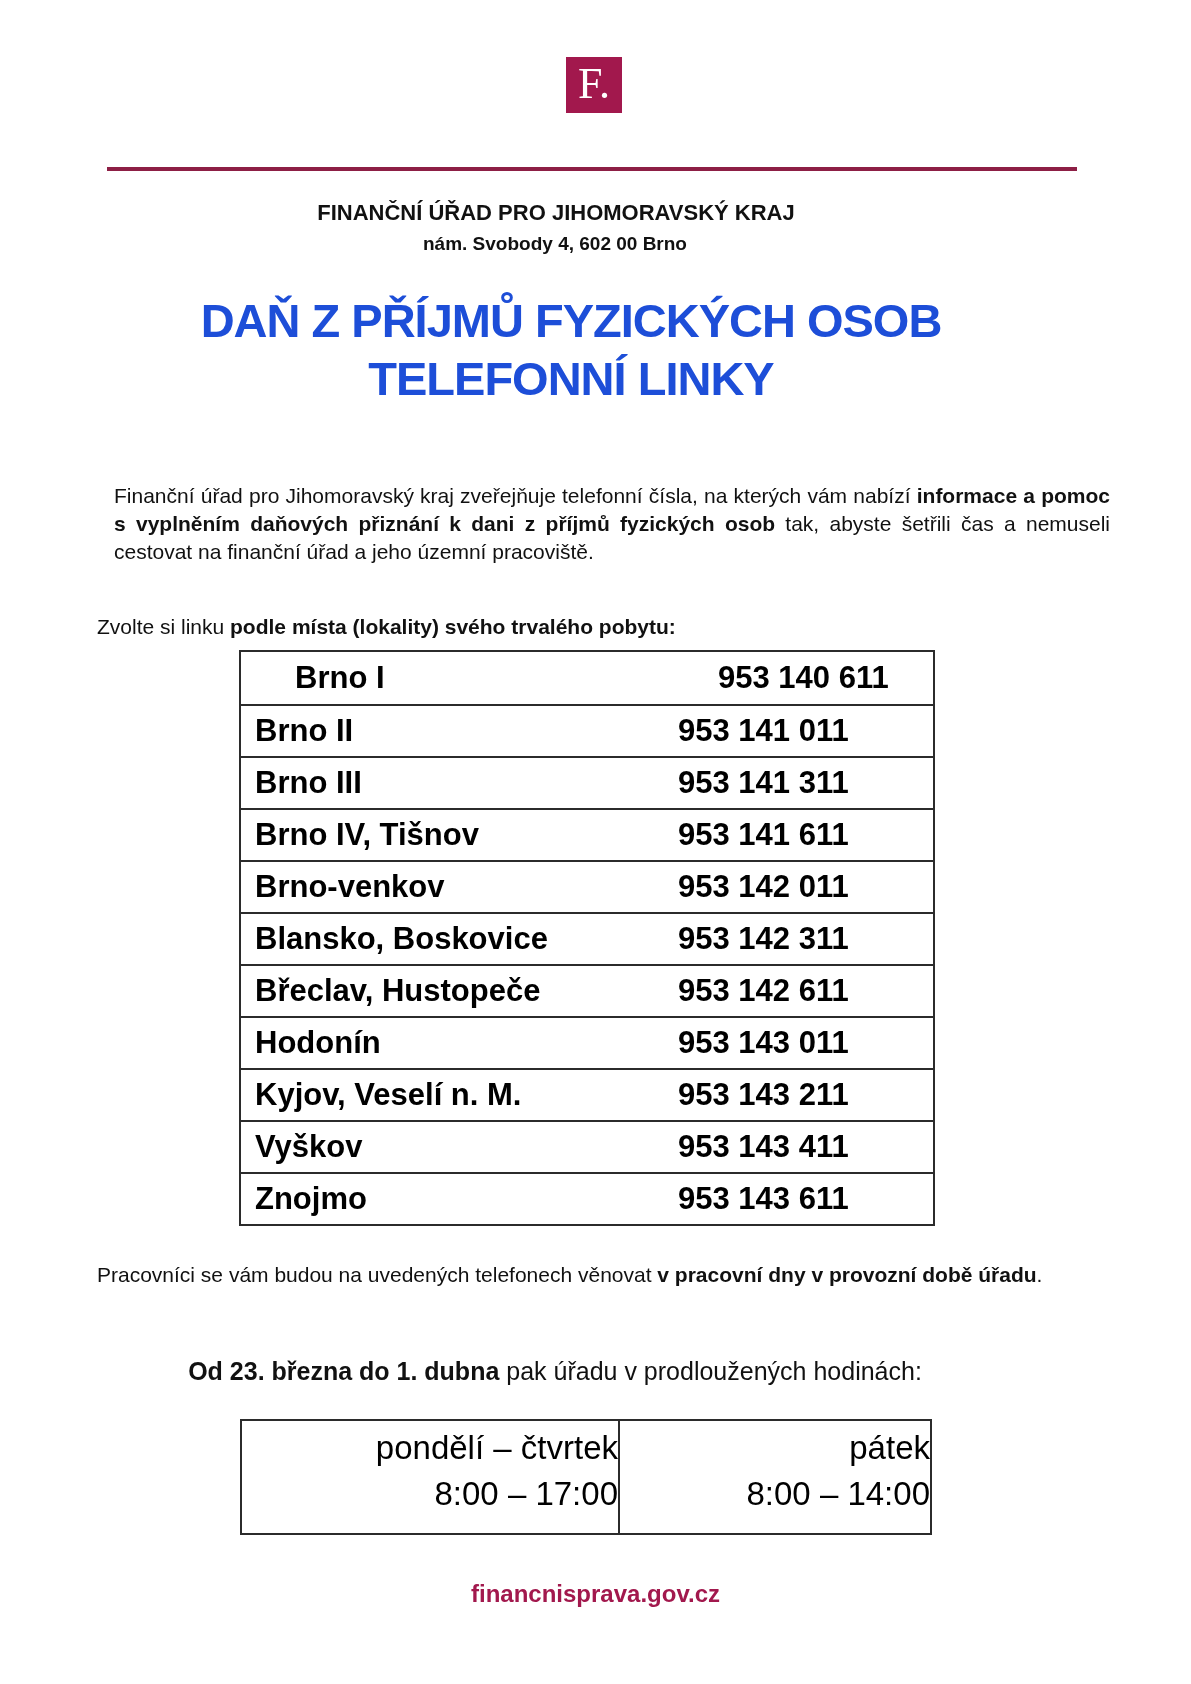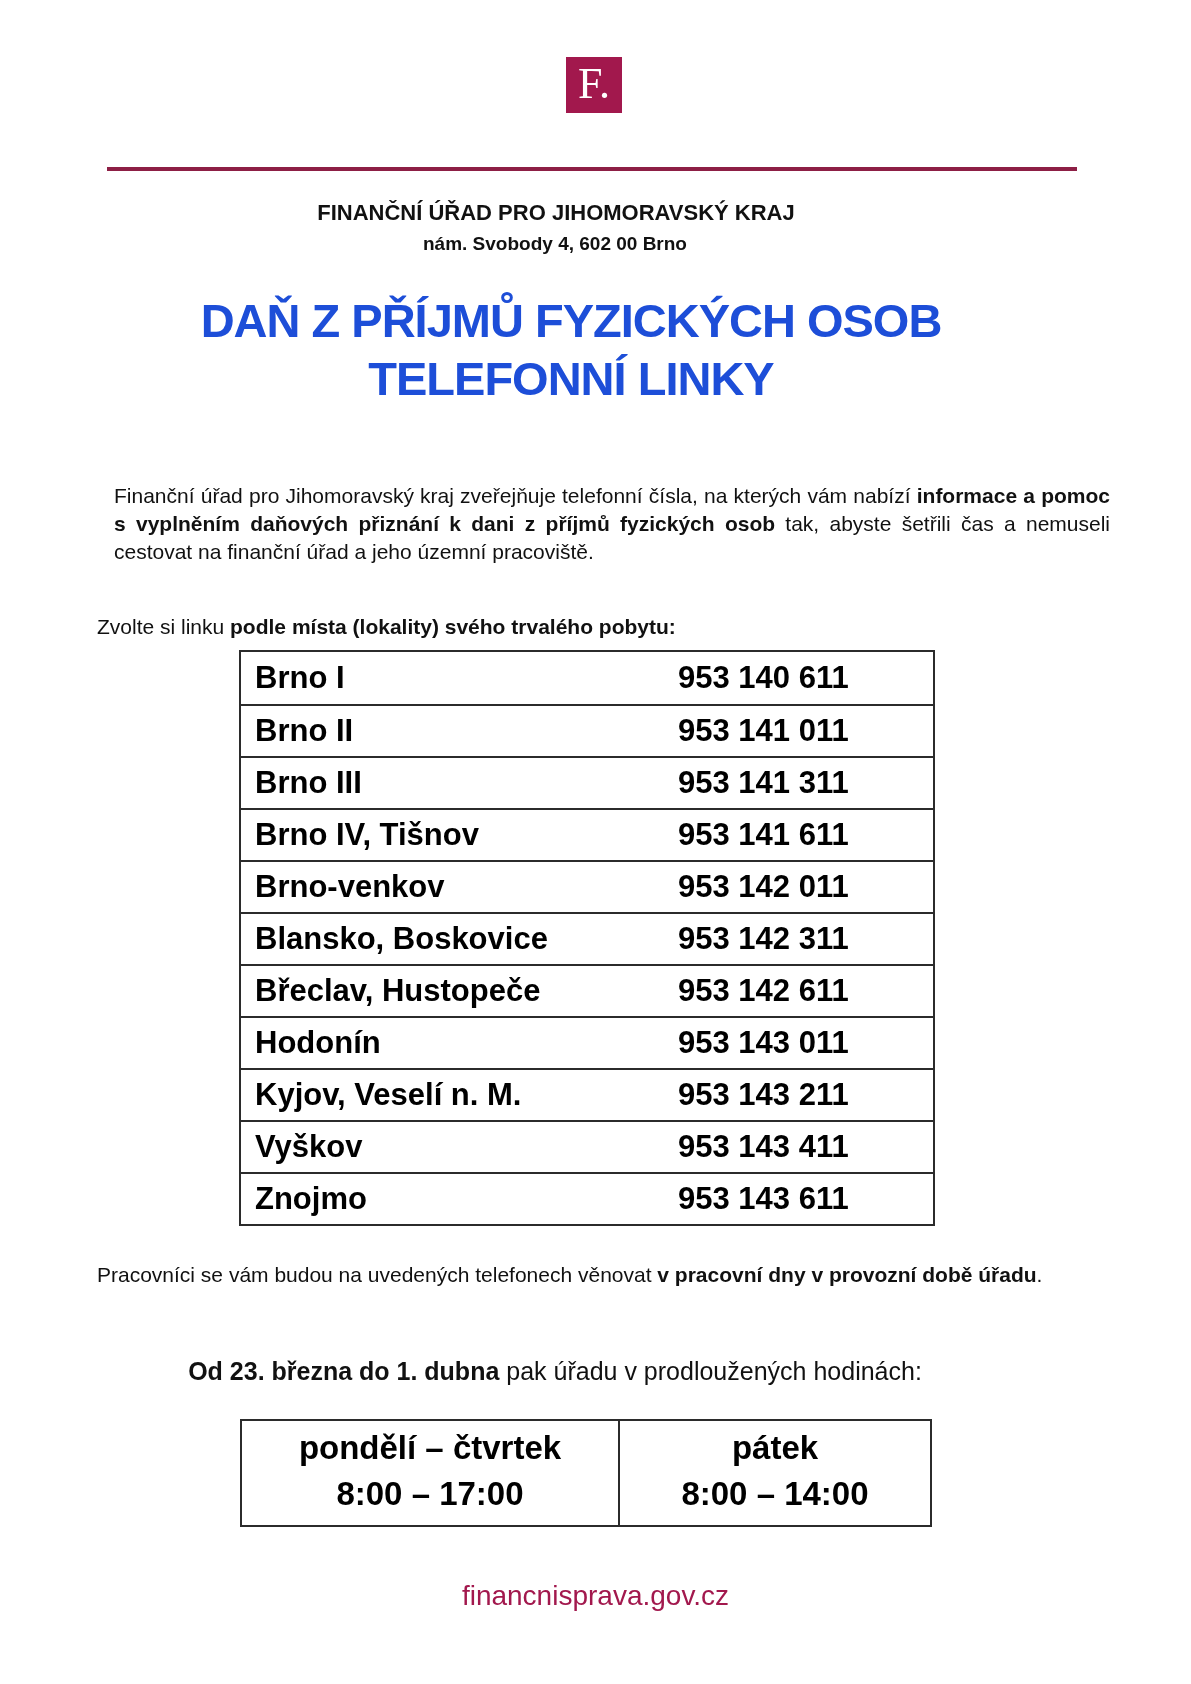--- a/index.html
+++ b/index.html
@@ -68,21 +68,21 @@
   
   .phone-table{
     position:absolute;left:239px;top:650px;width:696px;
     border:2px solid #2b2b2b;
     background:#fff;
   }
   .phone-row{
     display:flex;align-items:center;height:52px;
     border-top:2px solid #2b2b2b;
   }
-  .phone-row:first-child{border-top:none;}
+  .phone-row:first-child{border-top:none;padding-left:40px;}
   .phone-row .area{
     width:437px;padding-left:14px;
     font-weight:bold;font-size:31px;white-space:nowrap;color:#000;
   }
   .phone-row .phone{
     font-weight:bold;font-size:31px;white-space:nowrap;color:#000;
   }
   .note{
     position:absolute;left:97px;top:1261px;width:1010px;
     font-size:21px;line-height:28px;
@@ -90,32 +90,32 @@
   .extended{
     position:absolute;left:0;top:1356px;width:1110px;
     text-align:center;font-size:25px;line-height:30px;
   }
   
   .hours-table{
     position:absolute;left:240px;top:1419px;width:692px;
     border:2px solid #2b2b2b;display:flex;background:#fff;
   }
   .hours-cell{
-    padding:4px 0 8px 0;text-align:center;
-    font-weight:bold;font-size:33px;line-height:46px;color:#000;
+    padding:4px 0 16px 0;text-align:right;
+    font-weight:normal;font-size:33px;line-height:46px;color:#000;
   }
   .hours-cell.left{width:378px;border-right:2px solid #2b2b2b;}
   .hours-cell.right{flex:1;}
   
   .footer{
     position:absolute;left:0;top:1580px;width:1191px;
     text-align:center;
   }
   .footer a{
-    color:var(--accent);font-weight:normal;font-size:28px;text-decoration:none;
+    color:var(--accent);font-weight:bold;font-size:24px;text-decoration:none;
   }
   b{font-weight:bold;}
 </style>
 </head>
 <body>
 
 <div class="page">
 
   <div class="logo-square">
     <span>F.</span>

